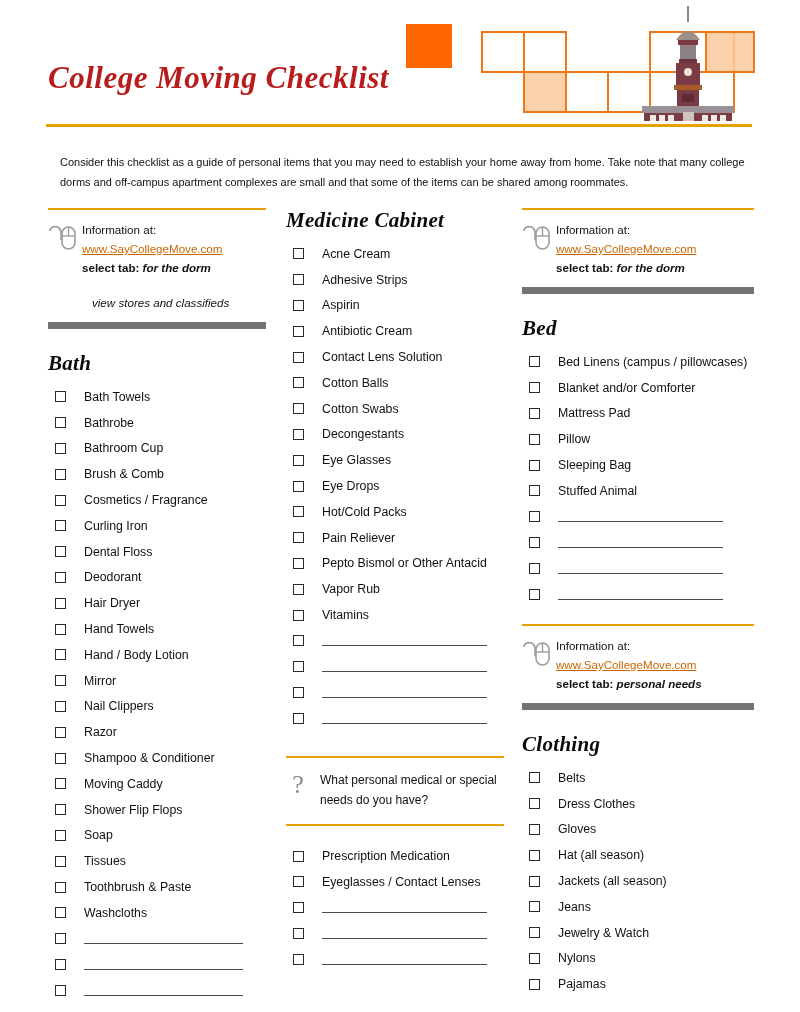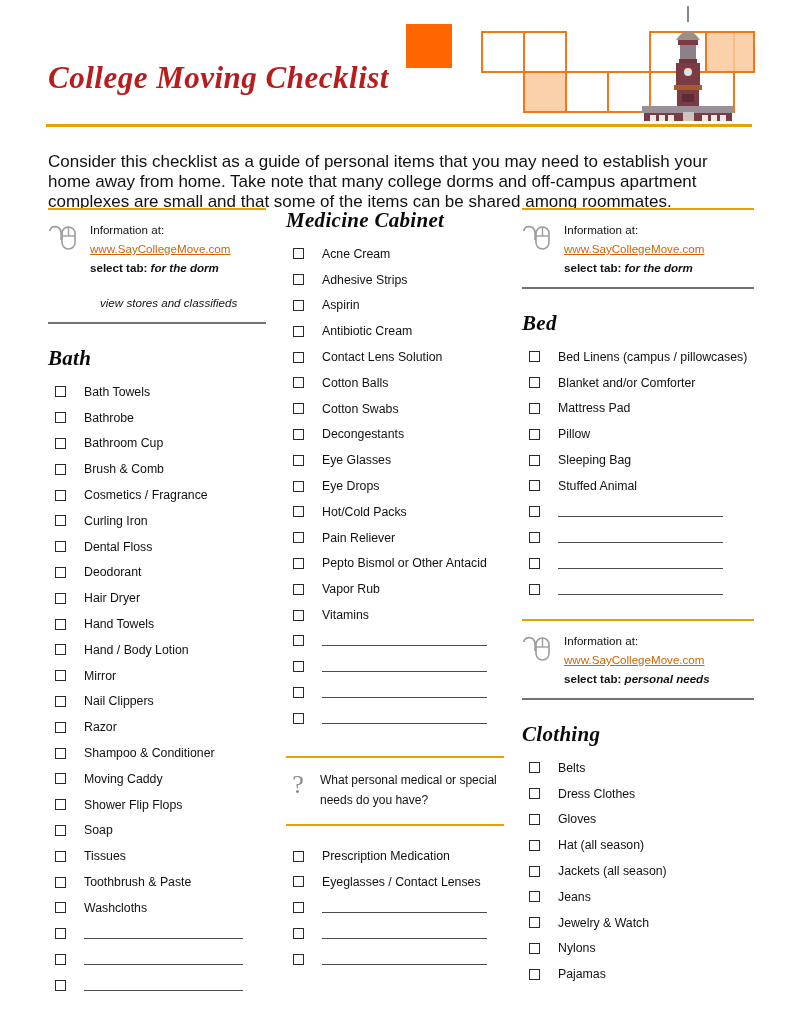--- a/index.html
+++ b/index.html
@@ -34,40 +34,39 @@
   .gold-rule {
     position: absolute;
     left: 46px; top: 124px;
     width: 706px; height: 3px;
     background: #e8a200;
   }
 
   
   .intro {
     position: absolute;
-    left: 48px; top: 152px;
+    left: 60px; top: 152px;
     width: 706px;
-    font-size: 17px;
+    font-size: 11px;
     line-height: 20px;
     color: #111;
   }
 
   
   .col { position: absolute; top: 208px; }
   .col-left   { left: 48px;  width: 218px; }
   .col-mid    { left: 286px; width: 218px; }
   .col-right  { left: 522px; width: 232px; }
 
   
   .info {
     border-top: 2px solid #e8a200;
-    border-bottom: 2px solid #737373;
+    border-bottom: 7px solid #737373;
     padding: 10px 0 10px 0;
     display: flex;
-    gap: 8px;
     align-items: flex-start;
   }
   .mouse-icon { flex: 0 0 34px; padding-top: 2px; }
   .info-body { font-size: 11.6px; line-height: 19px; }
   .info-line1 { color: #111; }
   .info-link {
     color: #cc6600;
     text-decoration: underline;
     display: inline-block;
   }

